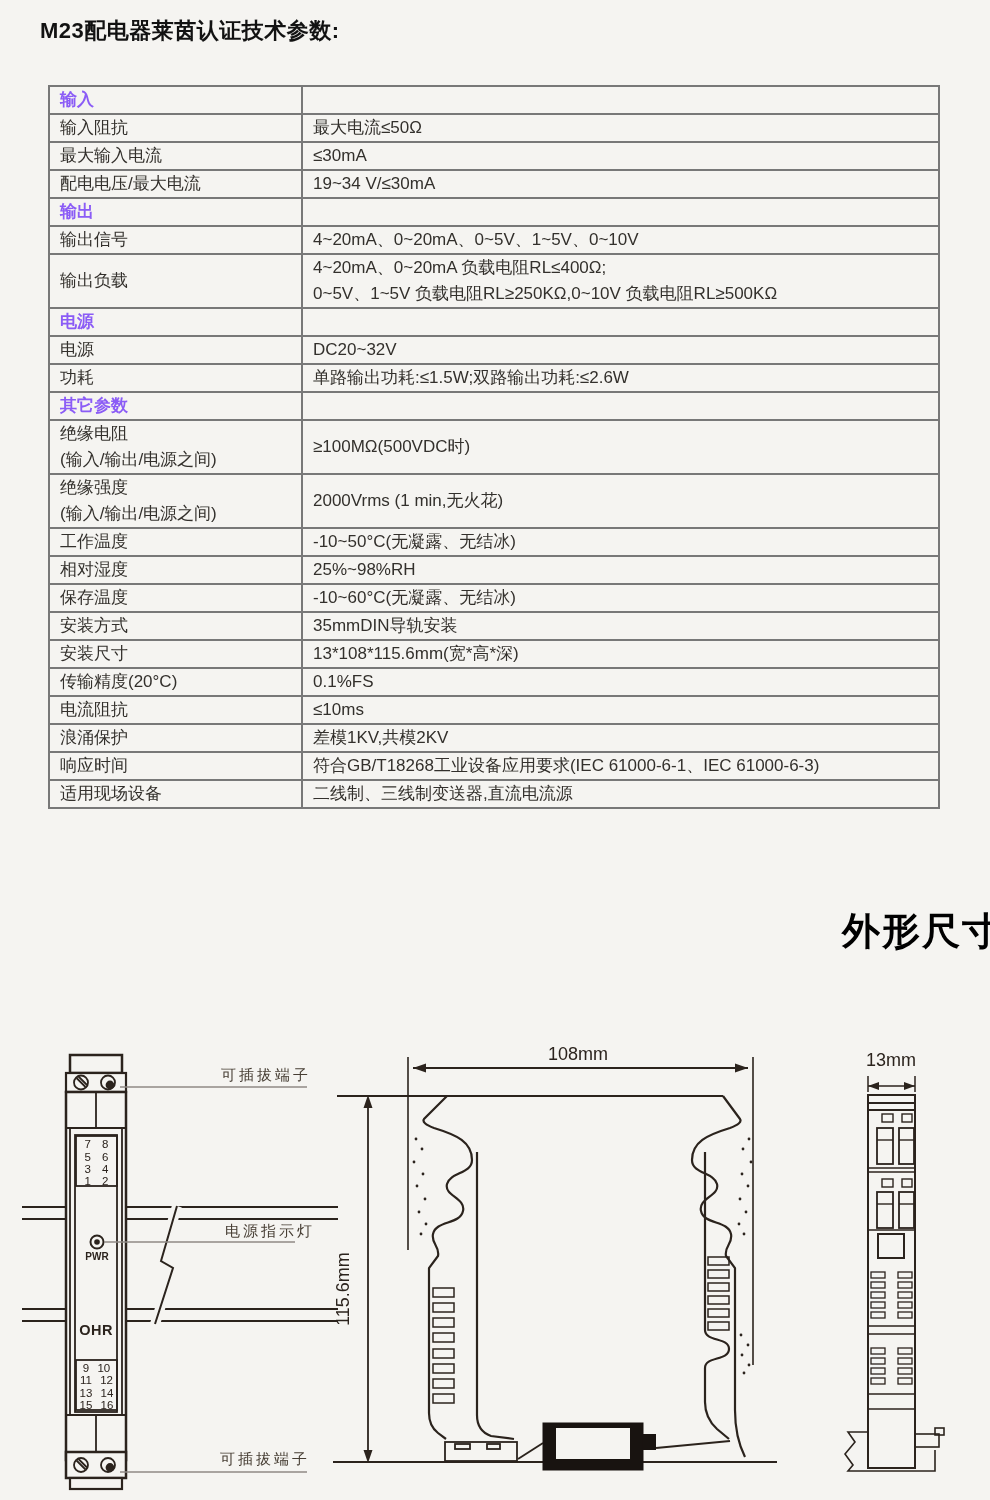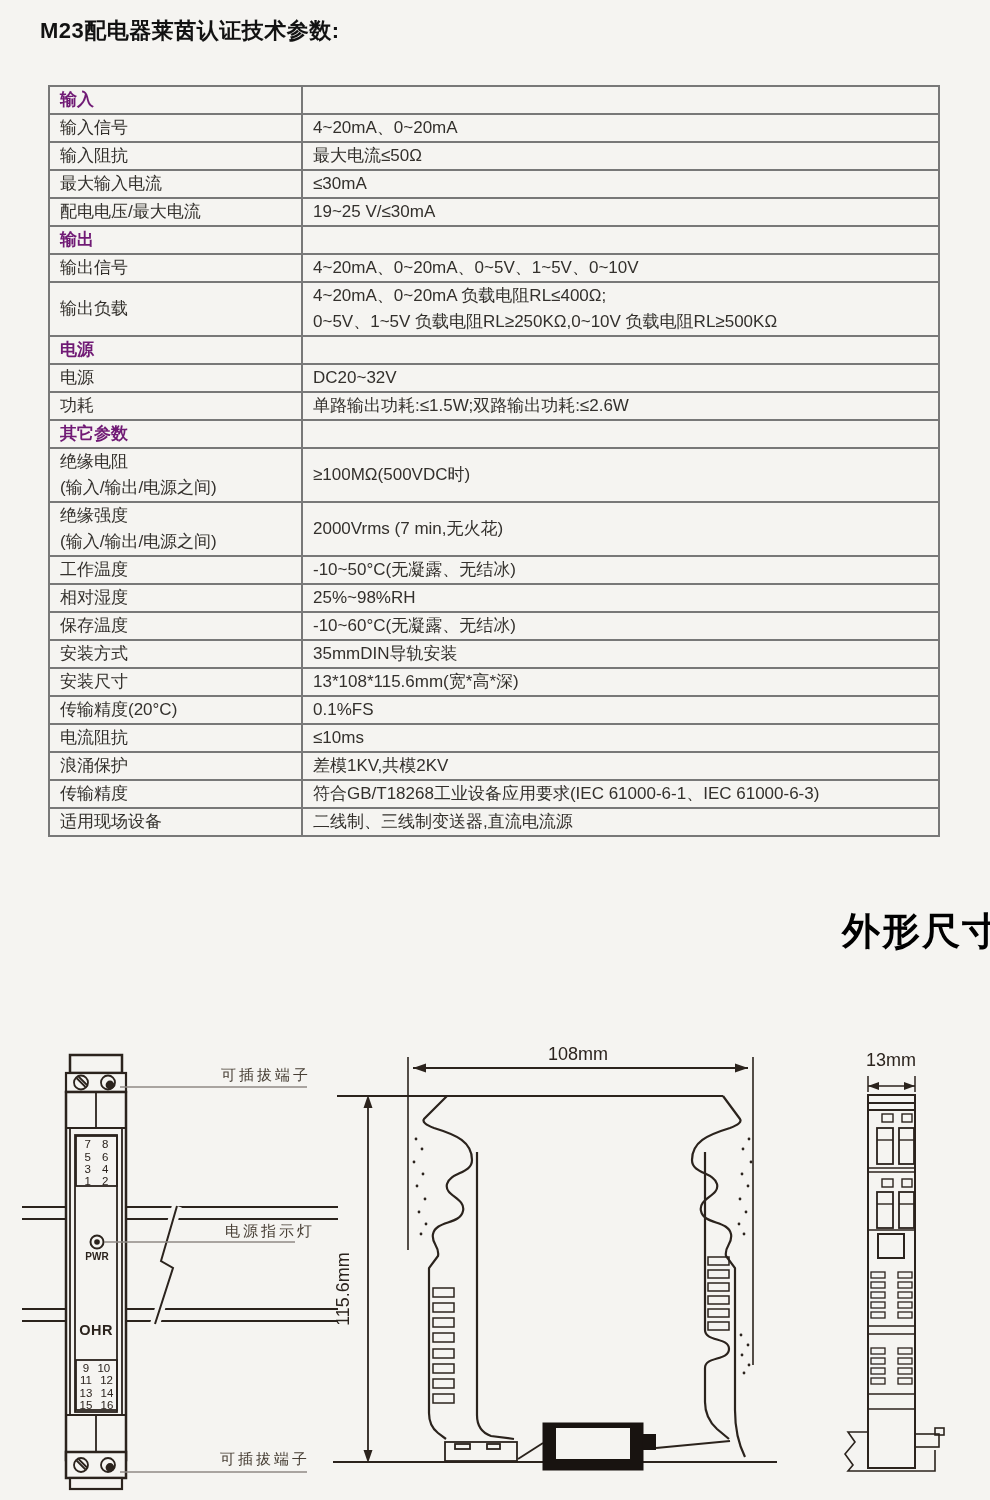--- a/index.html
+++ b/index.html
@@ -20,21 +20,21 @@
     font-size:17px;
   }
   table.spec td{
     border:2px solid #787878;
     height:26px;line-height:26px;
     padding:0 4px 0 10px;
     white-space:nowrap;
     color:#33302c;
   }
   table.spec td:first-child{width:237px;}
-  table.spec tr.section td:first-child{font-weight:bold;color:#701a75;}
+  table.spec tr.section td:first-child{font-weight:bold;color:#8b5cf6;}
   .dims-title{
     position:absolute;left:12px;top:906px;width:990px;text-align:right;
     font-size:38px;font-weight:bold;color:#000;letter-spacing:2px;
   }
   svg{position:absolute;}
   svg text{font-family:"Liberation Sans","DejaVu Sans",sans-serif;}
   .tno{font-size:11.5px;fill:#2b231d;word-spacing:8px;}
   .tno2{font-size:11.5px;fill:#2b231d;word-spacing:5px;}
   .dlabel{font-size:15px;fill:#463d33;letter-spacing:3px;}
   .dimtxt{font-size:18px;fill:#2b231d;}
@@ -45,34 +45,30 @@
 <div class="page-title">M23配电器莱茵认证技术参数:</div>
 
 <div class="spec-wrap">
   <table class="spec">
     <tbody>
         <tr class="section">
           <td>输入</td>
           <td></td>
         </tr>
         <tr>
-          <td>输入信号</td>
-          <td>4~20mA、0~20mA</td>
-        </tr>
-        <tr>
           <td>输入阻抗</td>
           <td>最大电流≤50Ω</td>
         </tr>
         <tr>
           <td>最大输入电流</td>
           <td>≤30mA</td>
         </tr>
         <tr>
           <td>配电电压/最大电流</td>
-          <td>19~25 V/≤30mA</td>
+          <td>19~34 V/≤30mA</td>
         </tr>
         <tr class="section">
           <td>输出</td>
           <td></td>
         </tr>
         <tr>
           <td>输出信号</td>
           <td>4~20mA、0~20mA、0~5V、1~5V、0~10V</td>
         </tr>
         <tr>
@@ -94,21 +90,21 @@
         <tr class="section">
           <td>其它参数</td>
           <td></td>
         </tr>
         <tr>
           <td>绝缘电阻<div>(输入/输出/电源之间)</div></td>
           <td>≥100MΩ(500VDC时)</td>
         </tr>
         <tr>
           <td>绝缘强度<div>(输入/输出/电源之间)</div></td>
-          <td>2000Vrms (7 min,无火花)</td>
+          <td>2000Vrms (1 min,无火花)</td>
         </tr>
         <tr>
           <td>工作温度</td>
           <td>-10~50°C(无凝露、无结冰)</td>
         </tr>
         <tr>
           <td>相对湿度</td>
           <td>25%~98%RH</td>
         </tr>
         <tr>
@@ -129,21 +125,21 @@
         </tr>
         <tr>
           <td>电流阻抗</td>
           <td>≤10ms</td>
         </tr>
         <tr>
           <td>浪涌保护</td>
           <td>差模1KV,共模2KV</td>
         </tr>
         <tr>
-          <td>传输精度</td>
+          <td>响应时间</td>
           <td>符合GB/T18268工业设备应用要求(IEC 61000-6-1、IEC 61000-6-3)</td>
         </tr>
         <tr>
           <td>适用现场设备</td>
           <td>二线制、三线制变送器,直流电流源</td>
         </tr>
       </tbody>
   </table>
 </div>
 

